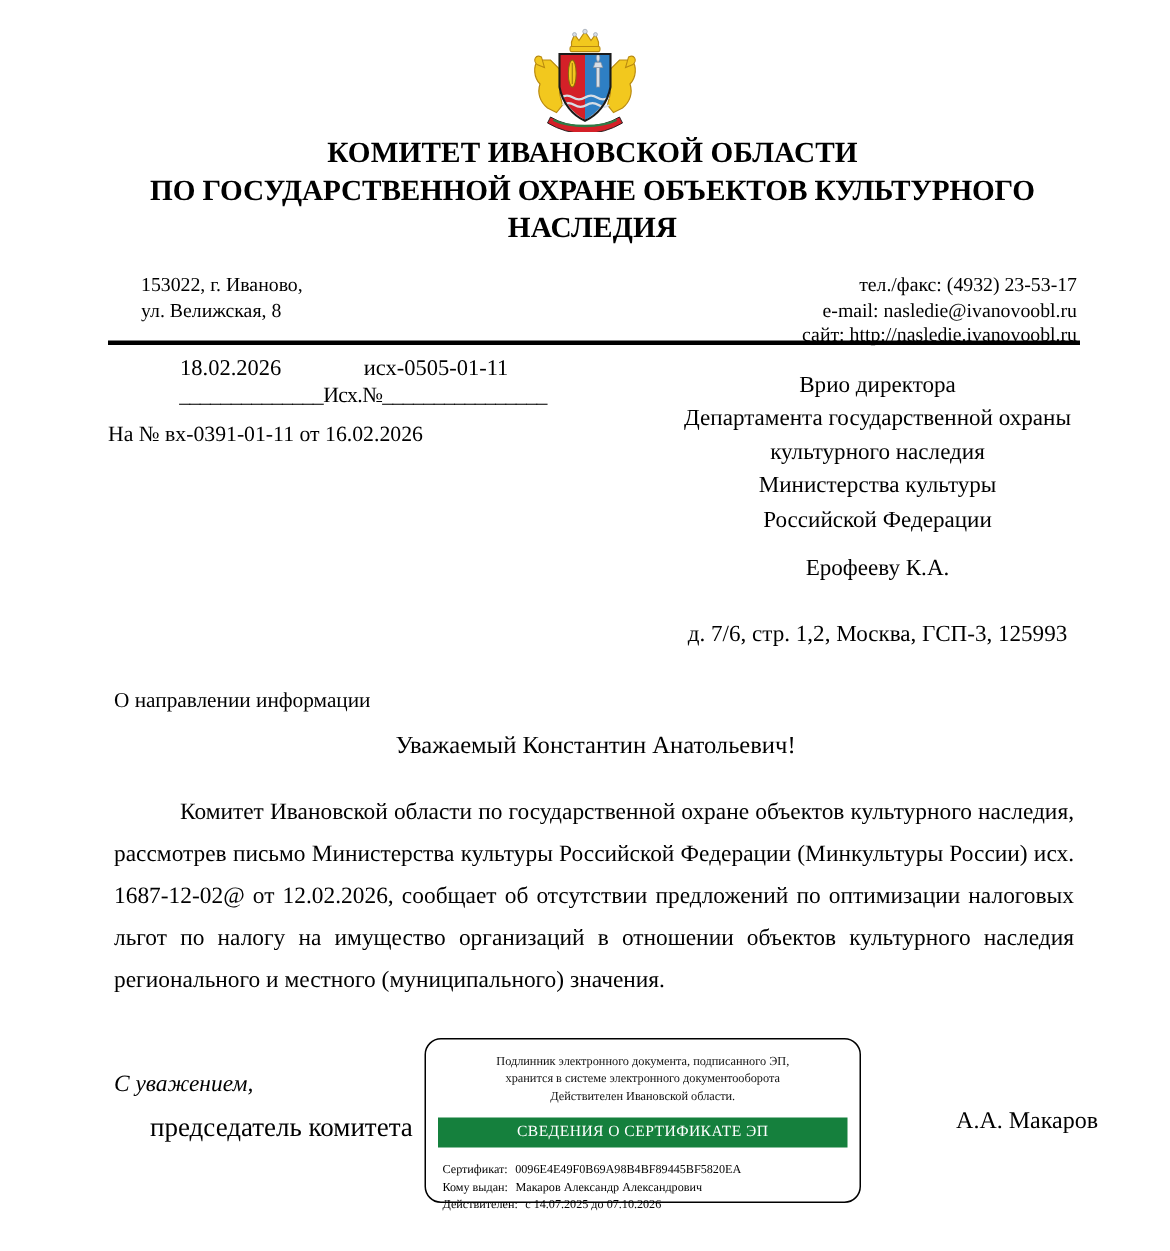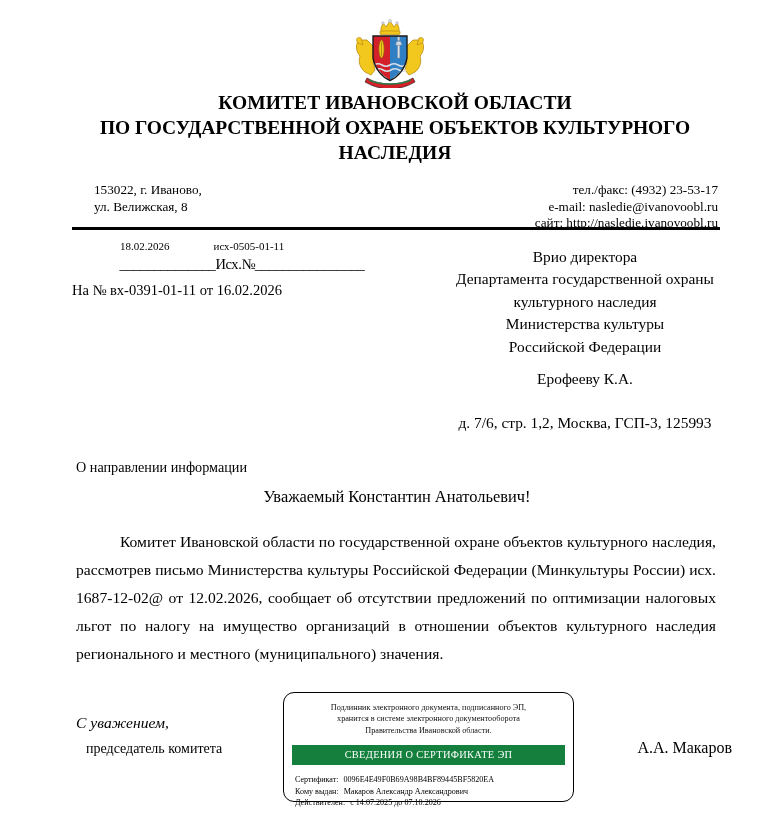--- a/index.html
+++ b/index.html
@@ -83,22 +83,22 @@
     position: absolute;
     top: 238px;
     left: 72px;
     width: 340px;
     font-size: 13px;
     line-height: 17px;
   }
   .ref-top {
     display: flex;
     padding-left: 48px;
-    gap: 44px;
-    font-size: 11px;
+    gap: 55px;
+    font-size: 15px;
   }
   .ref-underline {
     margin-top: 1px;
     text-align: center;
     font-size: 14.5px;
     letter-spacing: -0.4px;
     white-space: nowrap;
     overflow: hidden;
   }
   .ref-incoming {
@@ -174,22 +174,22 @@
   .sign-regards {
     position: absolute;
     top: 714px;
     left: 76px;
     font-size: 15.6px;
     font-style: italic;
   }
   .sign-role {
     position: absolute;
     top: 741px;
-    left: 86px;
-    font-size: 14px;
+    left: 100px;
+    font-size: 18px;
     white-space: nowrap;
   }
   .sign-name {
     position: absolute;
     top: 739px;
     right: 48px;
     font-size: 16px;
     white-space: nowrap;
   }
 
@@ -323,21 +323,21 @@
   <div class="body-text">Комитет Ивановской области по государственной охране объектов культурного наследия, рассмотрев письмо Министерства культуры Российской Федерации (Минкультуры России) исх. 1687-12-02@ от 12.02.2026, сообщает об отсутствии предложений по оптимизации налоговых льгот по налогу на имущество организаций в отношении объектов культурного наследия регионального и местного (муниципального) значения.</div>
 
   <div class="sign-regards">С уважением,</div>
   <div class="sign-role">председатель комитета</div>
   <div class="sign-name">А.А. Макаров</div>
 
   <div class="stamp">
     <div class="stamp-note">
       <span>Подлинник электронного документа, подписанного ЭП,</span>
       <span>хранится в системе электронного документооборота</span>
-      <span>Правительства Ивановской области.</span>
+      <span>Действителен Ивановской области.</span>
     </div>
     <div class="stamp-banner">СВЕДЕНИЯ О СЕРТИФИКАТЕ ЭП</div>
     <div class="stamp-details">
       <div class="stamp-row">
         <span class="stamp-label">Сертификат:</span>
         <span>0096E4E49F0B69A98B4BF89445BF5820EA</span>
       </div>
       <div class="stamp-row">
         <span class="stamp-label">Кому выдан:</span>
         <span>Макаров Александр Александрович</span>

